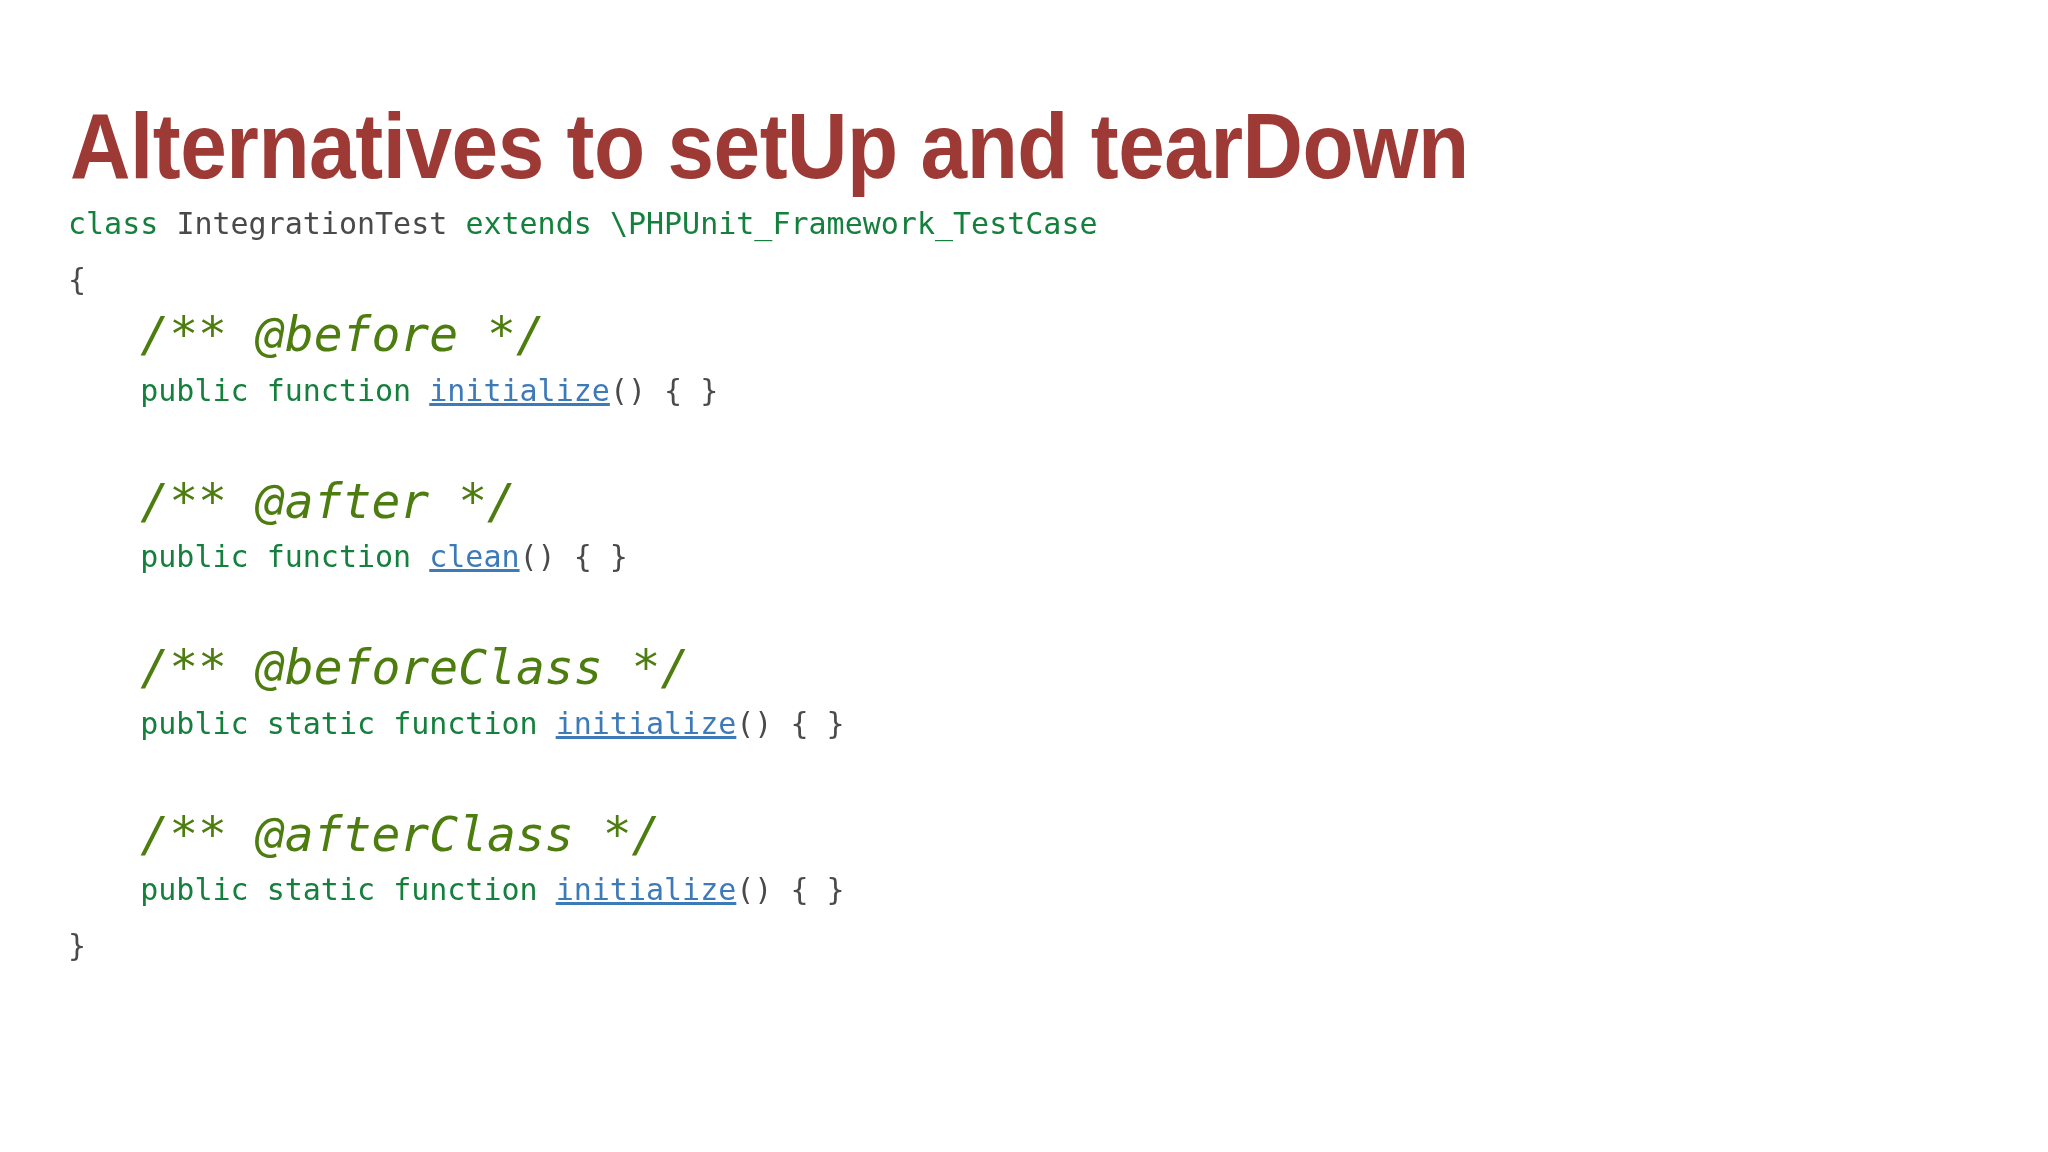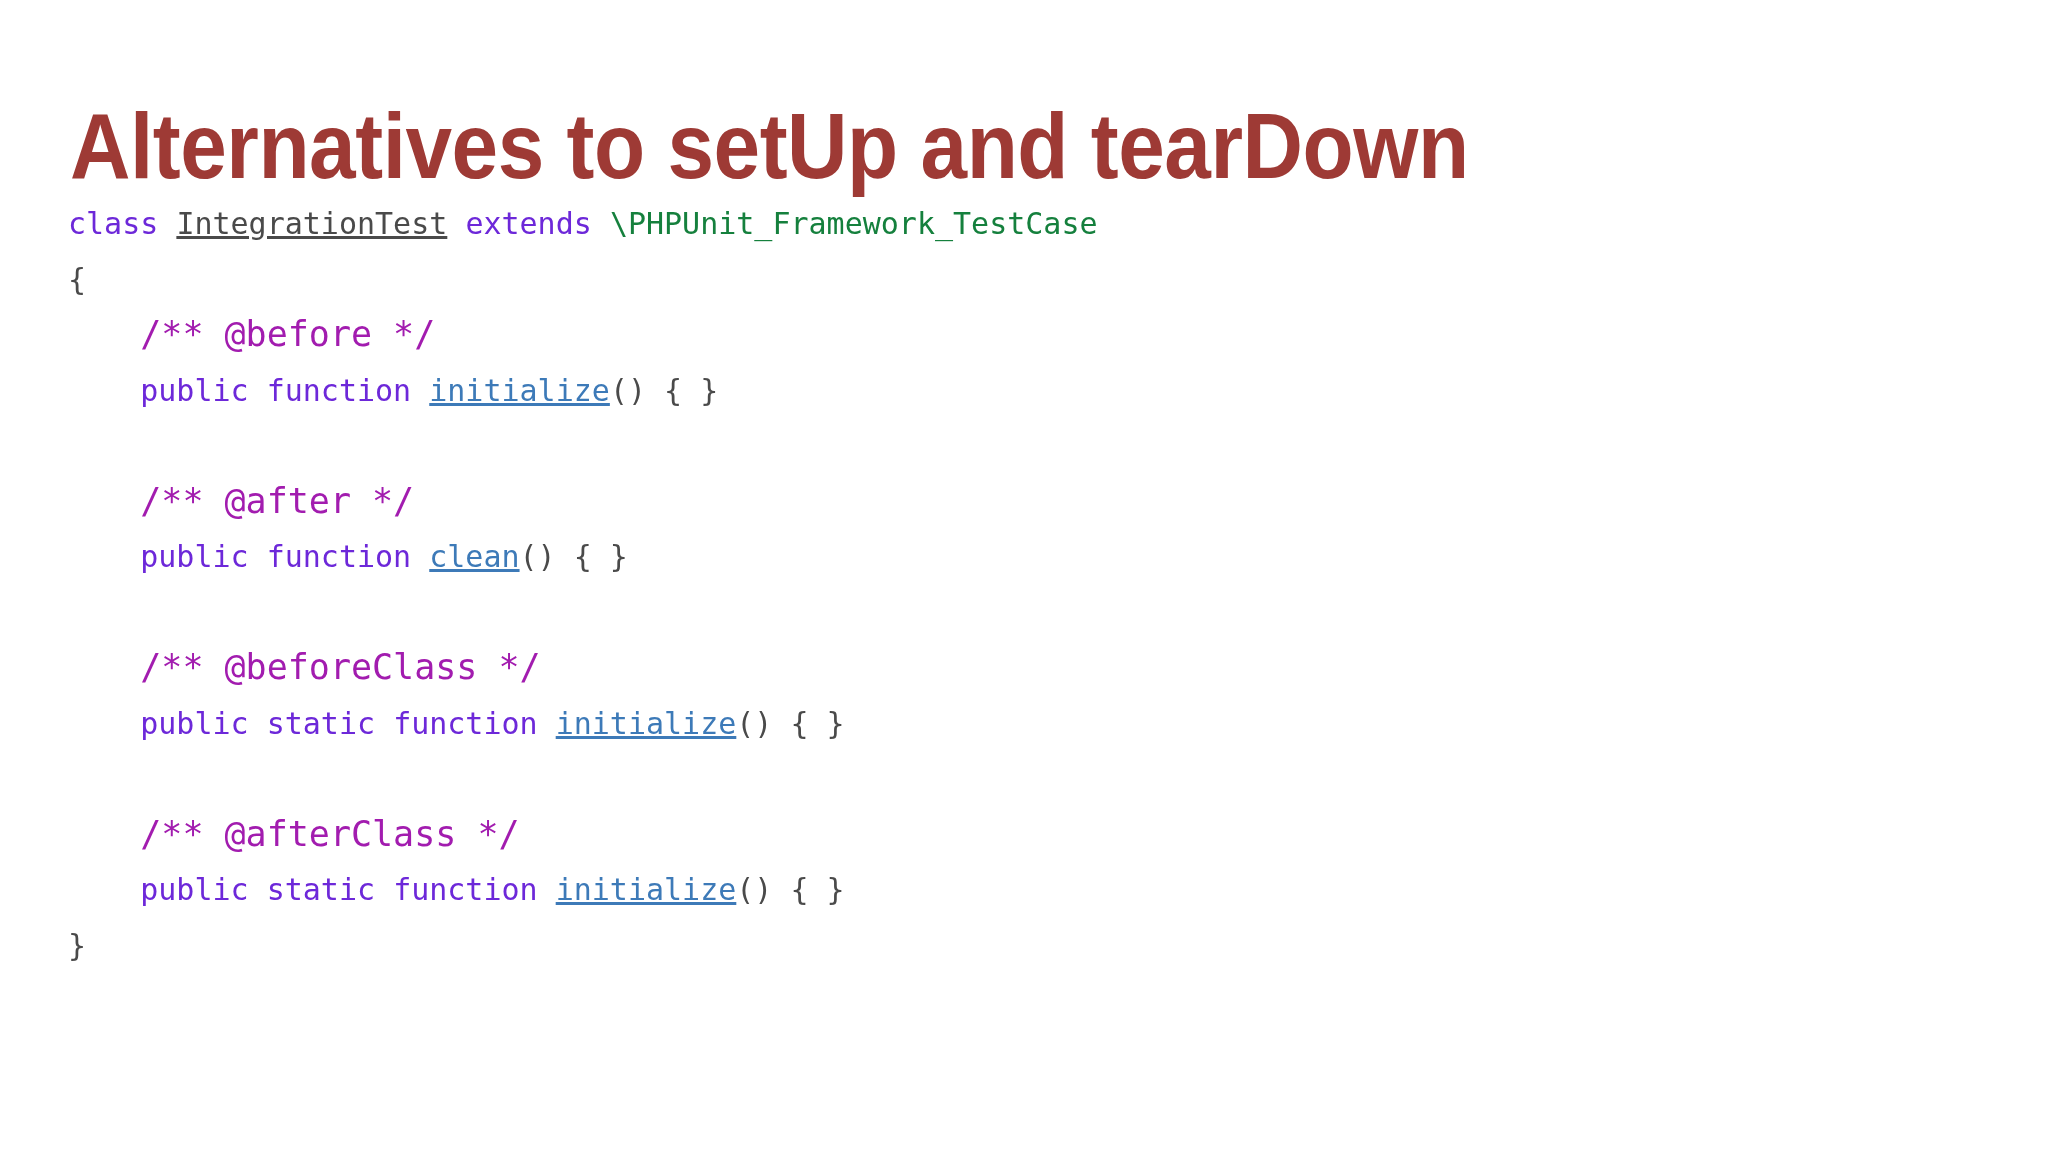--- a/index.html
+++ b/index.html
@@ -52,30 +52,31 @@
 
   .code-line {
     white-space: pre;
     height: 55.5px;
   }
   .code-line.blank {
     height: 55.5px;
   }
 
   
-  .tok-keyword   { color: #6d28d9; }
-  .tok-classname { color: #4a4a4a; text-decoration: underline; }
+  .tok-keyword   { color: #15803d; }
+  .tok-classname { color: #4a4a4a; }
   .tok-type      { color: #15803d; }
   .tok-fn        { color: #3d7ab8; text-decoration: underline; }
   .tok-punct     { color: #4a4a4a; }
   .tok-plain     { color: #4a4a4a; }
   .tok-comment {
-    color: #a21caf;
+    color: #4d7c0f;
     font-family: "DejaVu Sans Mono", "Liberation Mono", monospace;
-    font-size: 35px;
+    font-size: 48px;
+    font-style: italic;
   }
 </style>
 </head>
 <body>
 
 <div id="slide">
 
   <h1 id="slide-title">Alternatives to setUp and tearDown</h1>
 
   <div id="code-block"><div class="code-line"><span class="tok-keyword">class</span><span class="tok-plain"> </span><span class="tok-classname">IntegrationTest</span><span class="tok-plain"> </span><span class="tok-keyword">extends</span><span class="tok-plain"> </span><span class="tok-type">\PHPUnit_Framework_TestCase</span></div><div class="code-line"><span class="tok-punct">{</span></div><div class="code-line"><span class="tok-plain">    </span><span class="tok-comment">/** @before */</span></div><div class="code-line"><span class="tok-plain">    </span><span class="tok-keyword">public</span><span class="tok-plain"> </span><span class="tok-keyword">function</span><span class="tok-plain"> </span><span class="tok-fn">initialize</span><span class="tok-punct">() { }</span></div><div class="code-line blank">&nbsp;</div><div class="code-line"><span class="tok-plain">    </span><span class="tok-comment">/** @after */</span></div><div class="code-line"><span class="tok-plain">    </span><span class="tok-keyword">public</span><span class="tok-plain"> </span><span class="tok-keyword">function</span><span class="tok-plain"> </span><span class="tok-fn">clean</span><span class="tok-punct">() { }</span></div><div class="code-line blank">&nbsp;</div><div class="code-line"><span class="tok-plain">    </span><span class="tok-comment">/** @beforeClass */</span></div><div class="code-line"><span class="tok-plain">    </span><span class="tok-keyword">public</span><span class="tok-plain"> </span><span class="tok-keyword">static</span><span class="tok-plain"> </span><span class="tok-keyword">function</span><span class="tok-plain"> </span><span class="tok-fn">initialize</span><span class="tok-punct">() { }</span></div><div class="code-line blank">&nbsp;</div><div class="code-line"><span class="tok-plain">    </span><span class="tok-comment">/** @afterClass */</span></div><div class="code-line"><span class="tok-plain">    </span><span class="tok-keyword">public</span><span class="tok-plain"> </span><span class="tok-keyword">static</span><span class="tok-plain"> </span><span class="tok-keyword">function</span><span class="tok-plain"> </span><span class="tok-fn">initialize</span><span class="tok-punct">() { }</span></div><div class="code-line"><span class="tok-punct">}</span></div></div>

